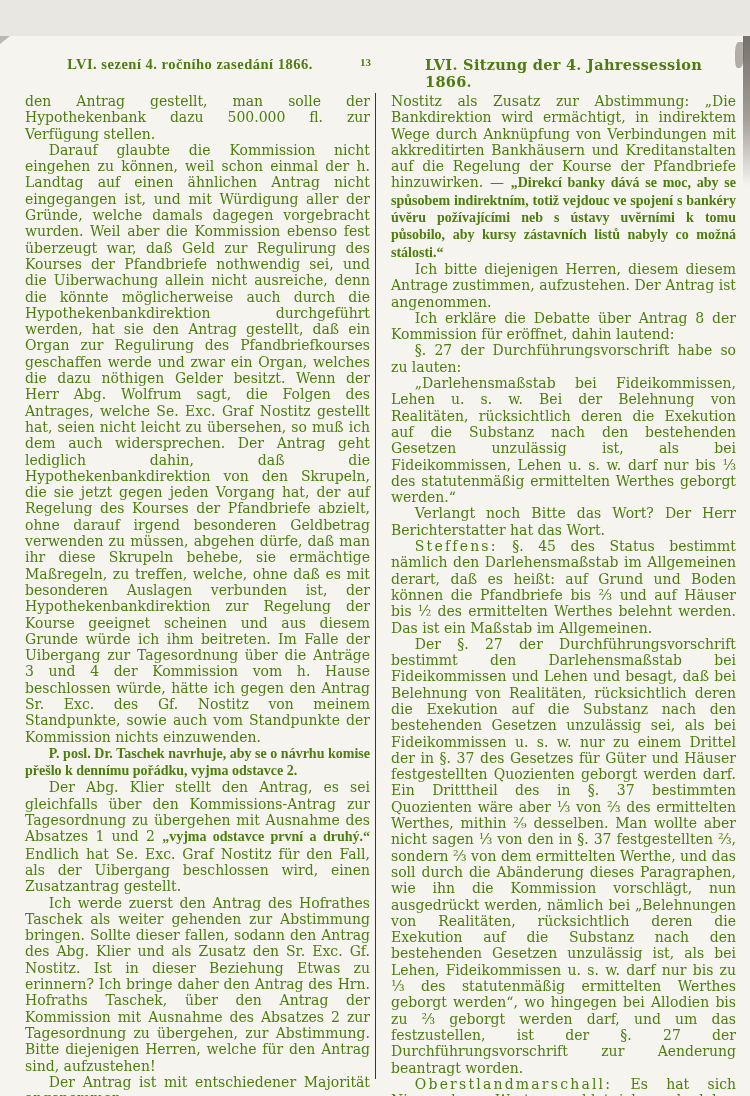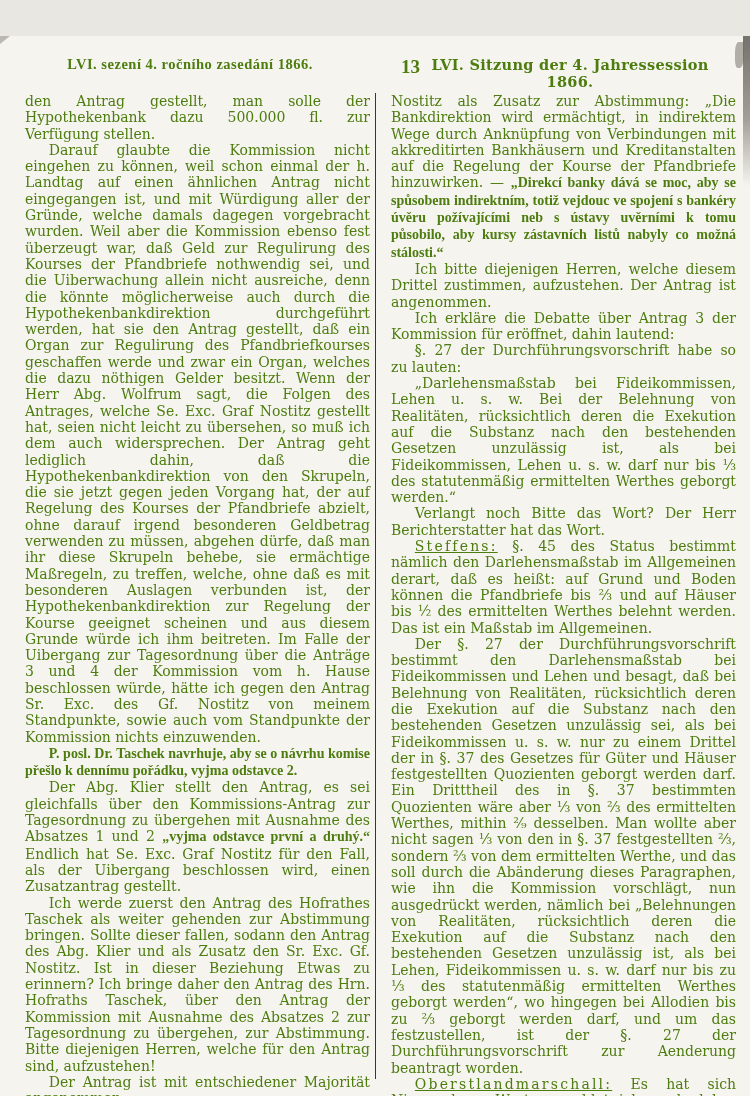--- a/index.html
+++ b/index.html
@@ -20,45 +20,45 @@
   
   .header{
     position:absolute;top:20px;left:0;width:750px;height:28px;
     font-size:14.5px;font-weight:bold;
   }
   .header .h-left{
     position:absolute;left:35px;width:310px;text-align:center;
     font-family:"Liberation Serif", serif;letter-spacing:.5px;
   }
   .header .h-page{
-    position:absolute;left:360px;width:60px;text-align:right;
-    font-family:"Liberation Serif", serif;font-size:19px;
+    position:absolute;left:360px;width:60px;text-align:left;
+    font-family:"Liberation Serif", serif;font-size:11px;
   }
   .header .h-right{
-    position:absolute;left:425px;width:290px;text-align:center;
+    position:absolute;left:425px;width:290px;
     letter-spacing:.3px;
   }
   
   .divider{
     position:absolute;left:375px;top:57px;width:1px;height:986px;
     background:#3a362f;
   }
   
   .column{
     position:absolute;top:57px;width:345px;
     font-size:14px;line-height:16.3px;
     text-align:justify;
   }
   .column.left{left:25px;}
   .column.right{left:391px;}
   .para{margin:0;text-indent:0;}
   .para.indent{text-indent:1.7em;}
   .seg-de{}
   .seg-cz{font-family:"Liberation Serif", serif;font-weight:bold;}
-  .seg-sp{letter-spacing:2.2px;text-decoration:underline;}
+  .seg-sp{letter-spacing:2.2px;}
   
   .artifact{position:absolute;pointer-events:none;}
   .art-tl{left:0;top:0;width:10px;height:8px;background:#8a867e;opacity:.55;
     clip-path:polygon(0 0,100% 0,0 100%);}
   .art-tr{right:0;top:0;width:7px;height:150px;
     background:linear-gradient(180deg,#55514a 0%,#8d8981 55%,rgba(140,136,128,0) 100%);
     opacity:.8;}
   .art-tr2{right:6px;top:6px;width:9px;height:26px;background:#6b675f;opacity:.5;
     border-radius:40% 10% 50% 30%;}
   .art-bl{left:0;bottom:0;width:12px;height:10px;background:#9a968e;opacity:.4;
@@ -83,22 +83,22 @@
       <p class="para"><span class="seg-de">den Antrag gestellt, man solle der Hypothekenbank dazu 500.000 fl. zur Verfügung stellen.</span></p>
       <p class="para indent"><span class="seg-de">Darauf glaubte die Kommission nicht eingehen zu können, weil schon einmal der h. Landtag auf einen ähnlichen Antrag nicht eingegangen ist, und mit Würdigung aller der Gründe, welche damals dagegen vorgebracht wurden. Weil aber die Kommission ebenso fest überzeugt war, daß Geld zur Regulirung des Kourses der Pfandbriefe nothwendig sei, und die Uiberwachung allein nicht ausreiche, denn die könnte möglicherweise auch durch die Hypothekenbankdirektion durchgeführt werden, hat sie den Antrag gestellt, daß ein Organ zur Regulirung des Pfandbriefkourses geschaffen werde und zwar ein Organ, welches die dazu nöthigen Gelder besitzt. Wenn der Herr Abg. Wolfrum sagt, die Folgen des Antrages, welche Se. Exc. Graf Nostitz gestellt hat, seien nicht leicht zu übersehen, so muß ich dem auch widersprechen. Der Antrag geht lediglich dahin, daß die Hypothekenbankdirektion von den Skrupeln, die sie jetzt gegen jeden Vorgang hat, der auf Regelung des Kourses der Pfandbriefe abzielt, ohne darauf irgend besonderen Geldbetrag verwenden zu müssen, abgehen dürfe, daß man ihr diese Skrupeln behebe, sie ermächtige Maßregeln, zu treffen, welche, ohne daß es mit besonderen Auslagen verbunden ist, der Hypothekenbankdirektion zur Regelung der Kourse geeignet scheinen und aus diesem Grunde würde ich ihm beitreten. Im Falle der Uibergang zur Tagesordnung über die Anträge 3 und 4 der Kommission vom h. Hause beschlossen würde, hätte ich gegen den Antrag Sr. Exc. des Gf. Nostitz von meinem Standpunkte, sowie auch vom Standpunkte der Kommission nichts einzuwenden.</span></p>
       <p class="para indent"><span class="seg-cz">P. posl. Dr. Taschek navrhuje, aby se o návrhu komise přešlo k dennímu pořádku, vyjma odstavce 2.</span></p>
       <p class="para indent"><span class="seg-de">Der Abg. Klier stellt den Antrag, es sei gleichfalls über den Kommissions-Antrag zur Tagesordnung zu übergehen mit Ausnahme des Absatzes 1 und 2 </span><span class="seg-cz">„vyjma odstavce první a druhý.“</span><span class="seg-de"> Endlich hat Se. Exc. Graf Nostitz für den Fall, als der Uibergang beschlossen wird, einen Zusatzantrag gestellt.</span></p>
       <p class="para indent"><span class="seg-de">Ich werde zuerst den Antrag des Hofrathes Taschek als weiter gehenden zur Abstimmung bringen. Sollte dieser fallen, sodann den Antrag des Abg. Klier und als Zusatz den Sr. Exc. Gf. Nostitz. Ist in dieser Beziehung Etwas zu erinnern? Ich bringe daher den Antrag des Hrn. Hofraths Taschek, über den Antrag der Kommission mit Ausnahme des Absatzes 2 zur Tagesordnung zu übergehen, zur Abstimmung. Bitte diejenigen Herren, welche für den Antrag sind, aufzustehen!</span></p>
       <p class="para indent"><span class="seg-de">Der Antrag ist mit entschiedener Majorität angenommen.</span></p>
       <p class="para indent"><span class="seg-de">Es käme der Antrag Sr. Exc. des Grafen Alb.</span></p>
     </div>
   <div class="column right">
       <p class="para"><span class="seg-de">Nostitz als Zusatz zur Abstimmung: „Die Bankdirektion wird ermächtigt, in indirektem Wege durch Anknüpfung von Verbindungen mit akkreditirten Bankhäusern und Kreditanstalten auf die Regelung der Kourse der Pfandbriefe hinzuwirken. — </span><span class="seg-cz">„Direkcí banky dává se moc, aby se spůsobem indirektním, totiž vejdouc ve spojení s bankéry úvěru požívajícími neb s ústavy uvěrními k tomu působilo, aby kursy zástavních listů nabyly co možná stálosti.“</span></p>
-      <p class="para indent"><span class="seg-de">Ich bitte diejenigen Herren, welche diesem Drittel zustimmen, aufzustehen. Der Antrag ist angenommen.</span></p>
-      <p class="para indent"><span class="seg-de">Ich erkläre die Debatte über Antrag 3 der Kommission für eröffnet, dahin lautend:</span></p>
+      <p class="para indent"><span class="seg-de">Ich bitte diejenigen Herren, diesem diesem Antrage zustimmen, aufzustehen. Der Antrag ist angenommen.</span></p>
+      <p class="para indent"><span class="seg-de">Ich erkläre die Debatte über Antrag 8 der Kommission für eröffnet, dahin lautend:</span></p>
       <p class="para indent"><span class="seg-de">§. 27 der Durchführungsvorschrift habe so zu lauten:</span></p>
       <p class="para indent"><span class="seg-de">„Darlehensmaßstab bei Fideikommissen, Lehen u. s. w. Bei der Belehnung von Realitäten, rücksichtlich deren die Exekution auf die Substanz nach den bestehenden Gesetzen unzulässig ist, als bei Fideikommissen, Lehen u. s. w. darf nur bis ⅓ des statutenmäßig ermittelten Werthes geborgt werden.“</span></p>
       <p class="para indent"><span class="seg-de">Verlangt noch Bitte das Wort? Der Herr Berichterstatter hat das Wort.</span></p>
       <p class="para indent"><span class="seg-sp">Steffens:</span><span class="seg-de"> §. 45 des Status bestimmt nämlich den Darlehensmaßstab im Allgemeinen derart, daß es heißt: auf Grund und Boden können die Pfandbriefe bis ⅔ und auf Häuser bis ½ des ermittelten Werthes belehnt werden. Das ist ein Maßstab im Allgemeinen.</span></p>
       <p class="para indent"><span class="seg-de">Der §. 27 der Durchführungsvorschrift bestimmt den Darlehensmaßstab bei Fideikommissen und Lehen und besagt, daß bei Belehnung von Realitäten, rücksichtlich deren die Exekution auf die Substanz nach den bestehenden Gesetzen unzulässig sei, als bei Fideikommissen u. s. w. nur zu einem Drittel der in §. 37 des Gesetzes für Güter und Häuser festgestellten Quozienten geborgt werden darf. Ein Dritttheil des in §. 37 bestimmten Quozienten wäre aber ⅓ von ⅔ des ermittelten Werthes, mithin ²⁄₉ desselben. Man wollte aber nicht sagen ⅓ von den in §. 37 festgestellten ⅔, sondern ⅔ von dem ermittelten Werthe, und das soll durch die Abänderung dieses Paragraphen, wie ihn die Kommission vorschlägt, nun ausgedrückt werden, nämlich bei „Belehnungen von Realitäten, rücksichtlich deren die Exekution auf die Substanz nach den bestehenden Gesetzen unzulässig ist, als bei Lehen, Fideikommissen u. s. w. darf nur bis zu ⅓ des statutenmäßig ermittelten Werthes geborgt werden“, wo hingegen bei Allodien bis zu ⅔ geborgt werden darf, und um das festzustellen, ist der §. 27 der Durchführungsvorschrift zur Aenderung beantragt worden.</span></p>
       <p class="para indent"><span class="seg-sp">Oberstlandmarschall:</span><span class="seg-de"> Es hat sich Niemand zum Worte gemeldet, ich werde daher zur Abstimmung schreiten und bitte diejenigen Herren, welche dem Kommissionsantrage zustimmen, die Hand aufzuheben. (Geschieht.) Der Antrag ist angenommen. Der Obmann der Kommission für die Angelegen-</span></p>
     </div>
 
   <div class="artifact art-tl"></div>
   <div class="artifact art-tr"></div>

